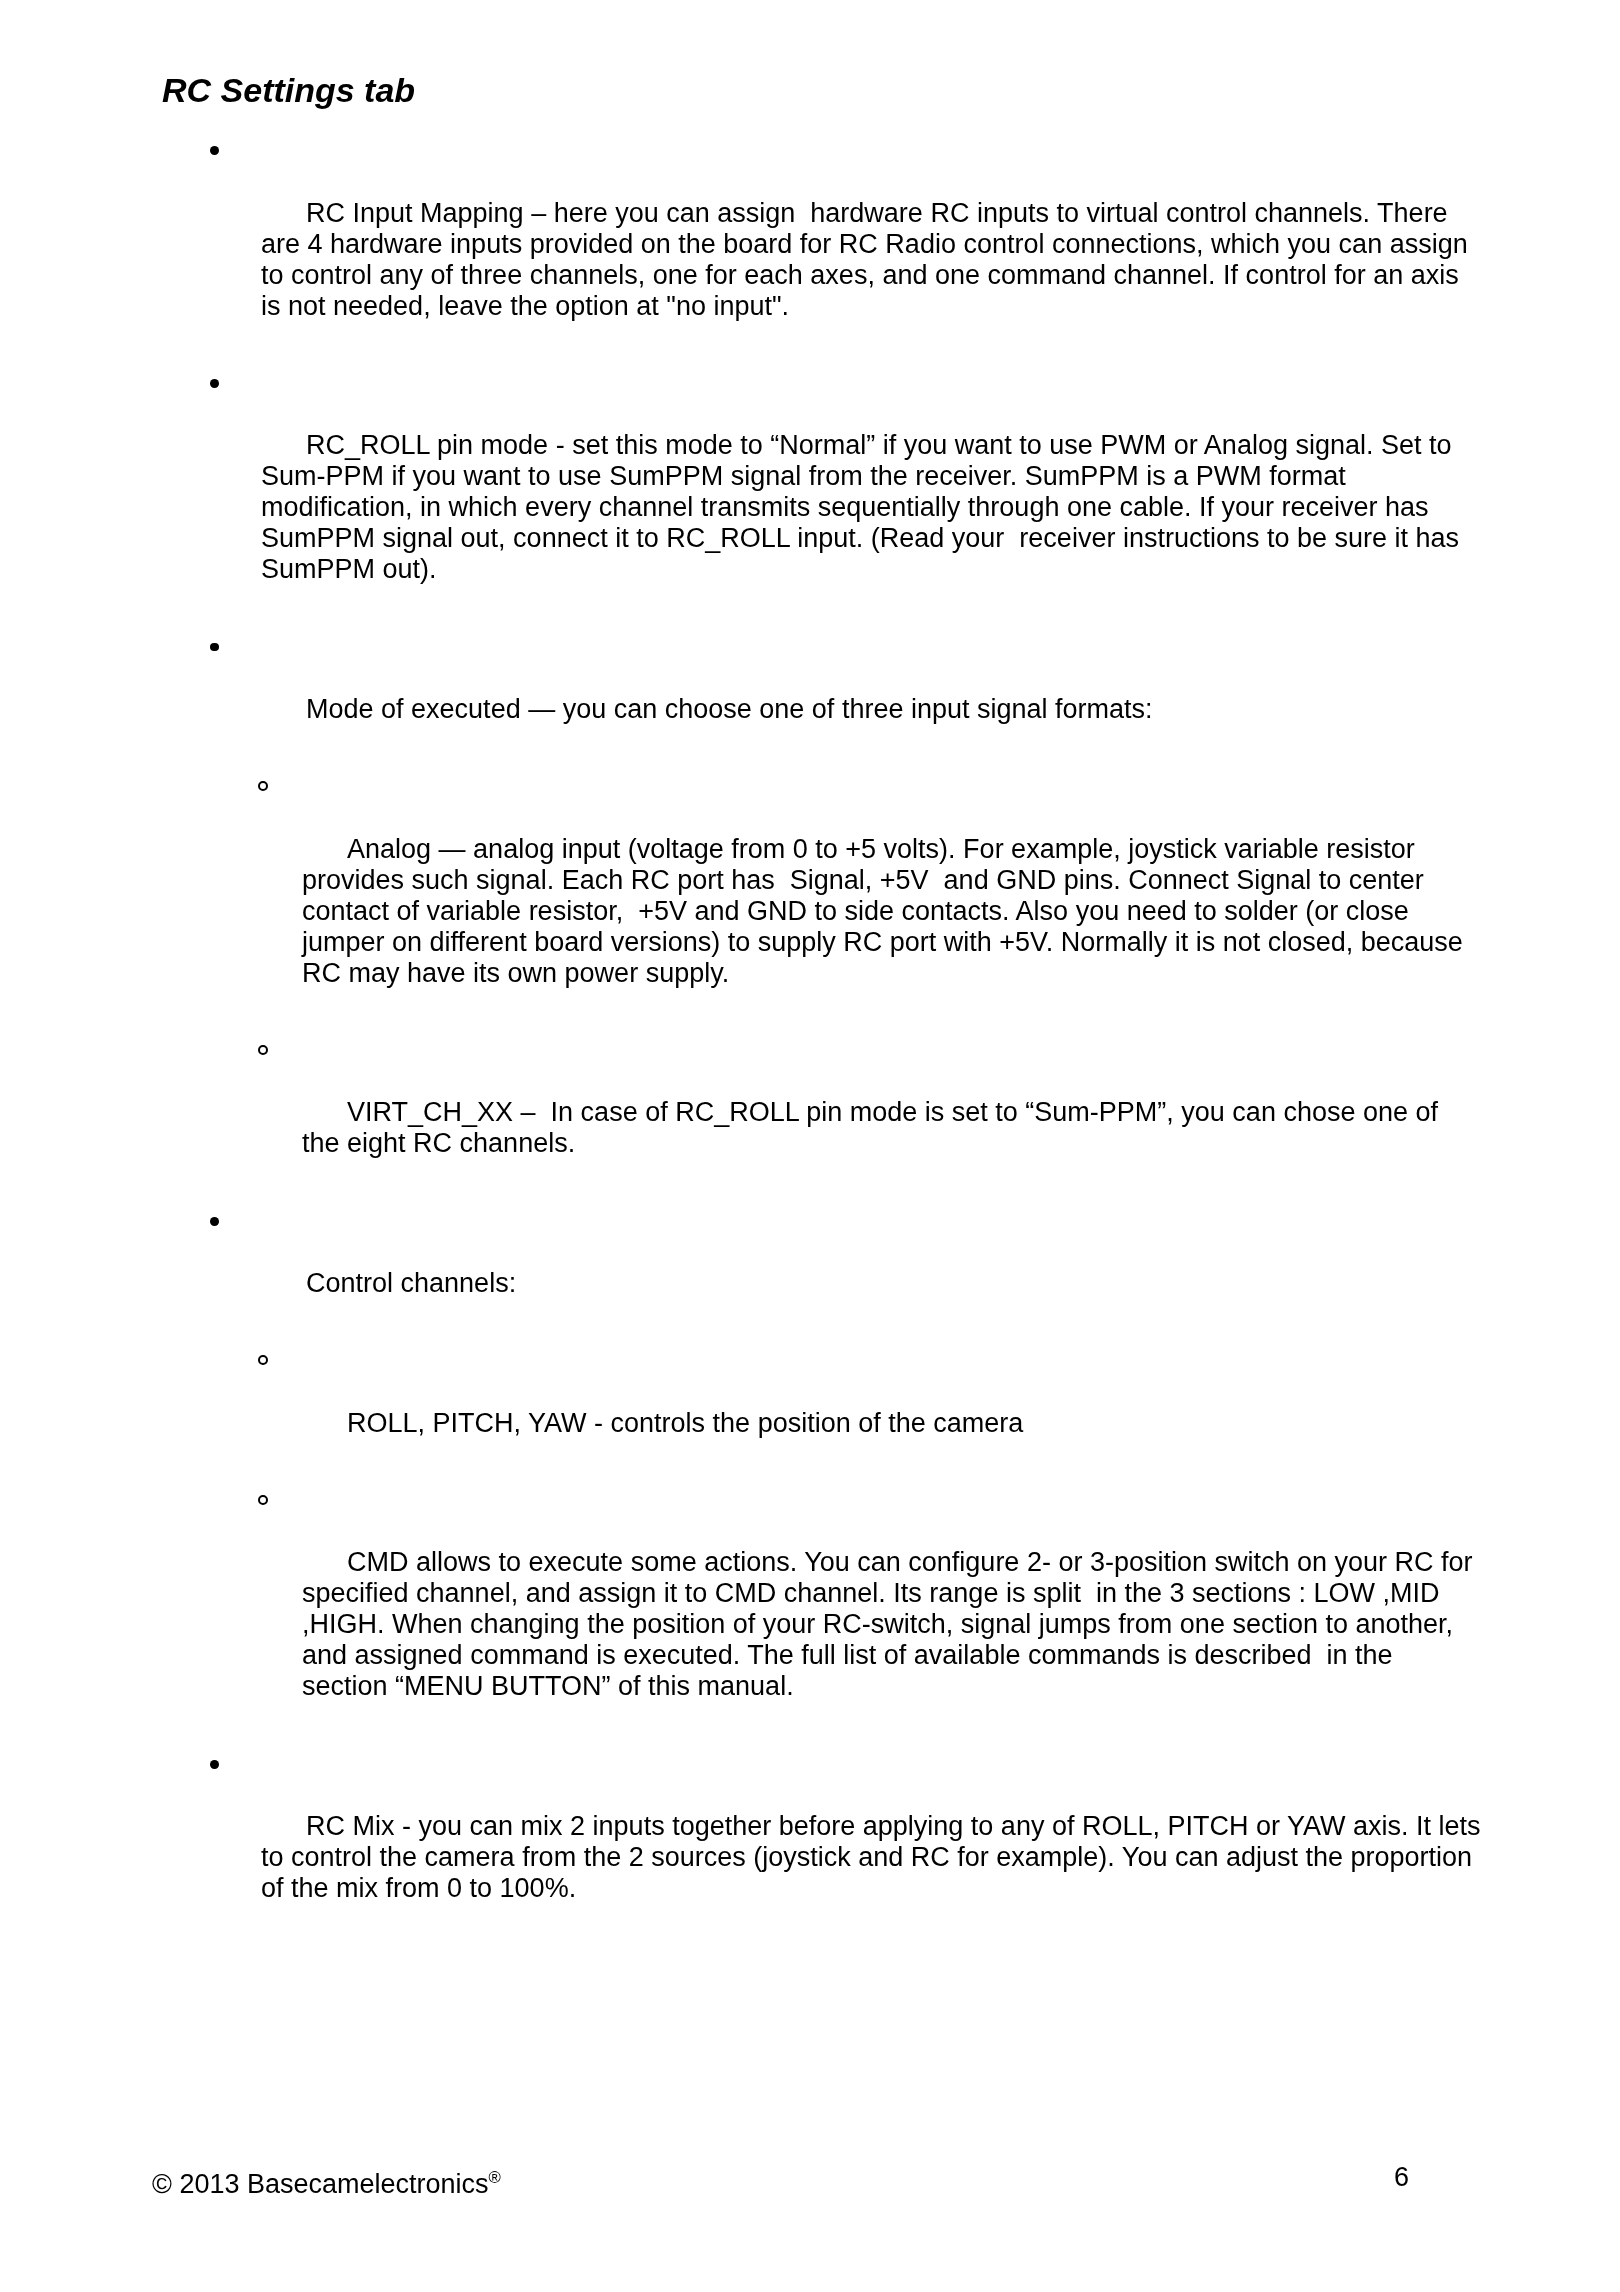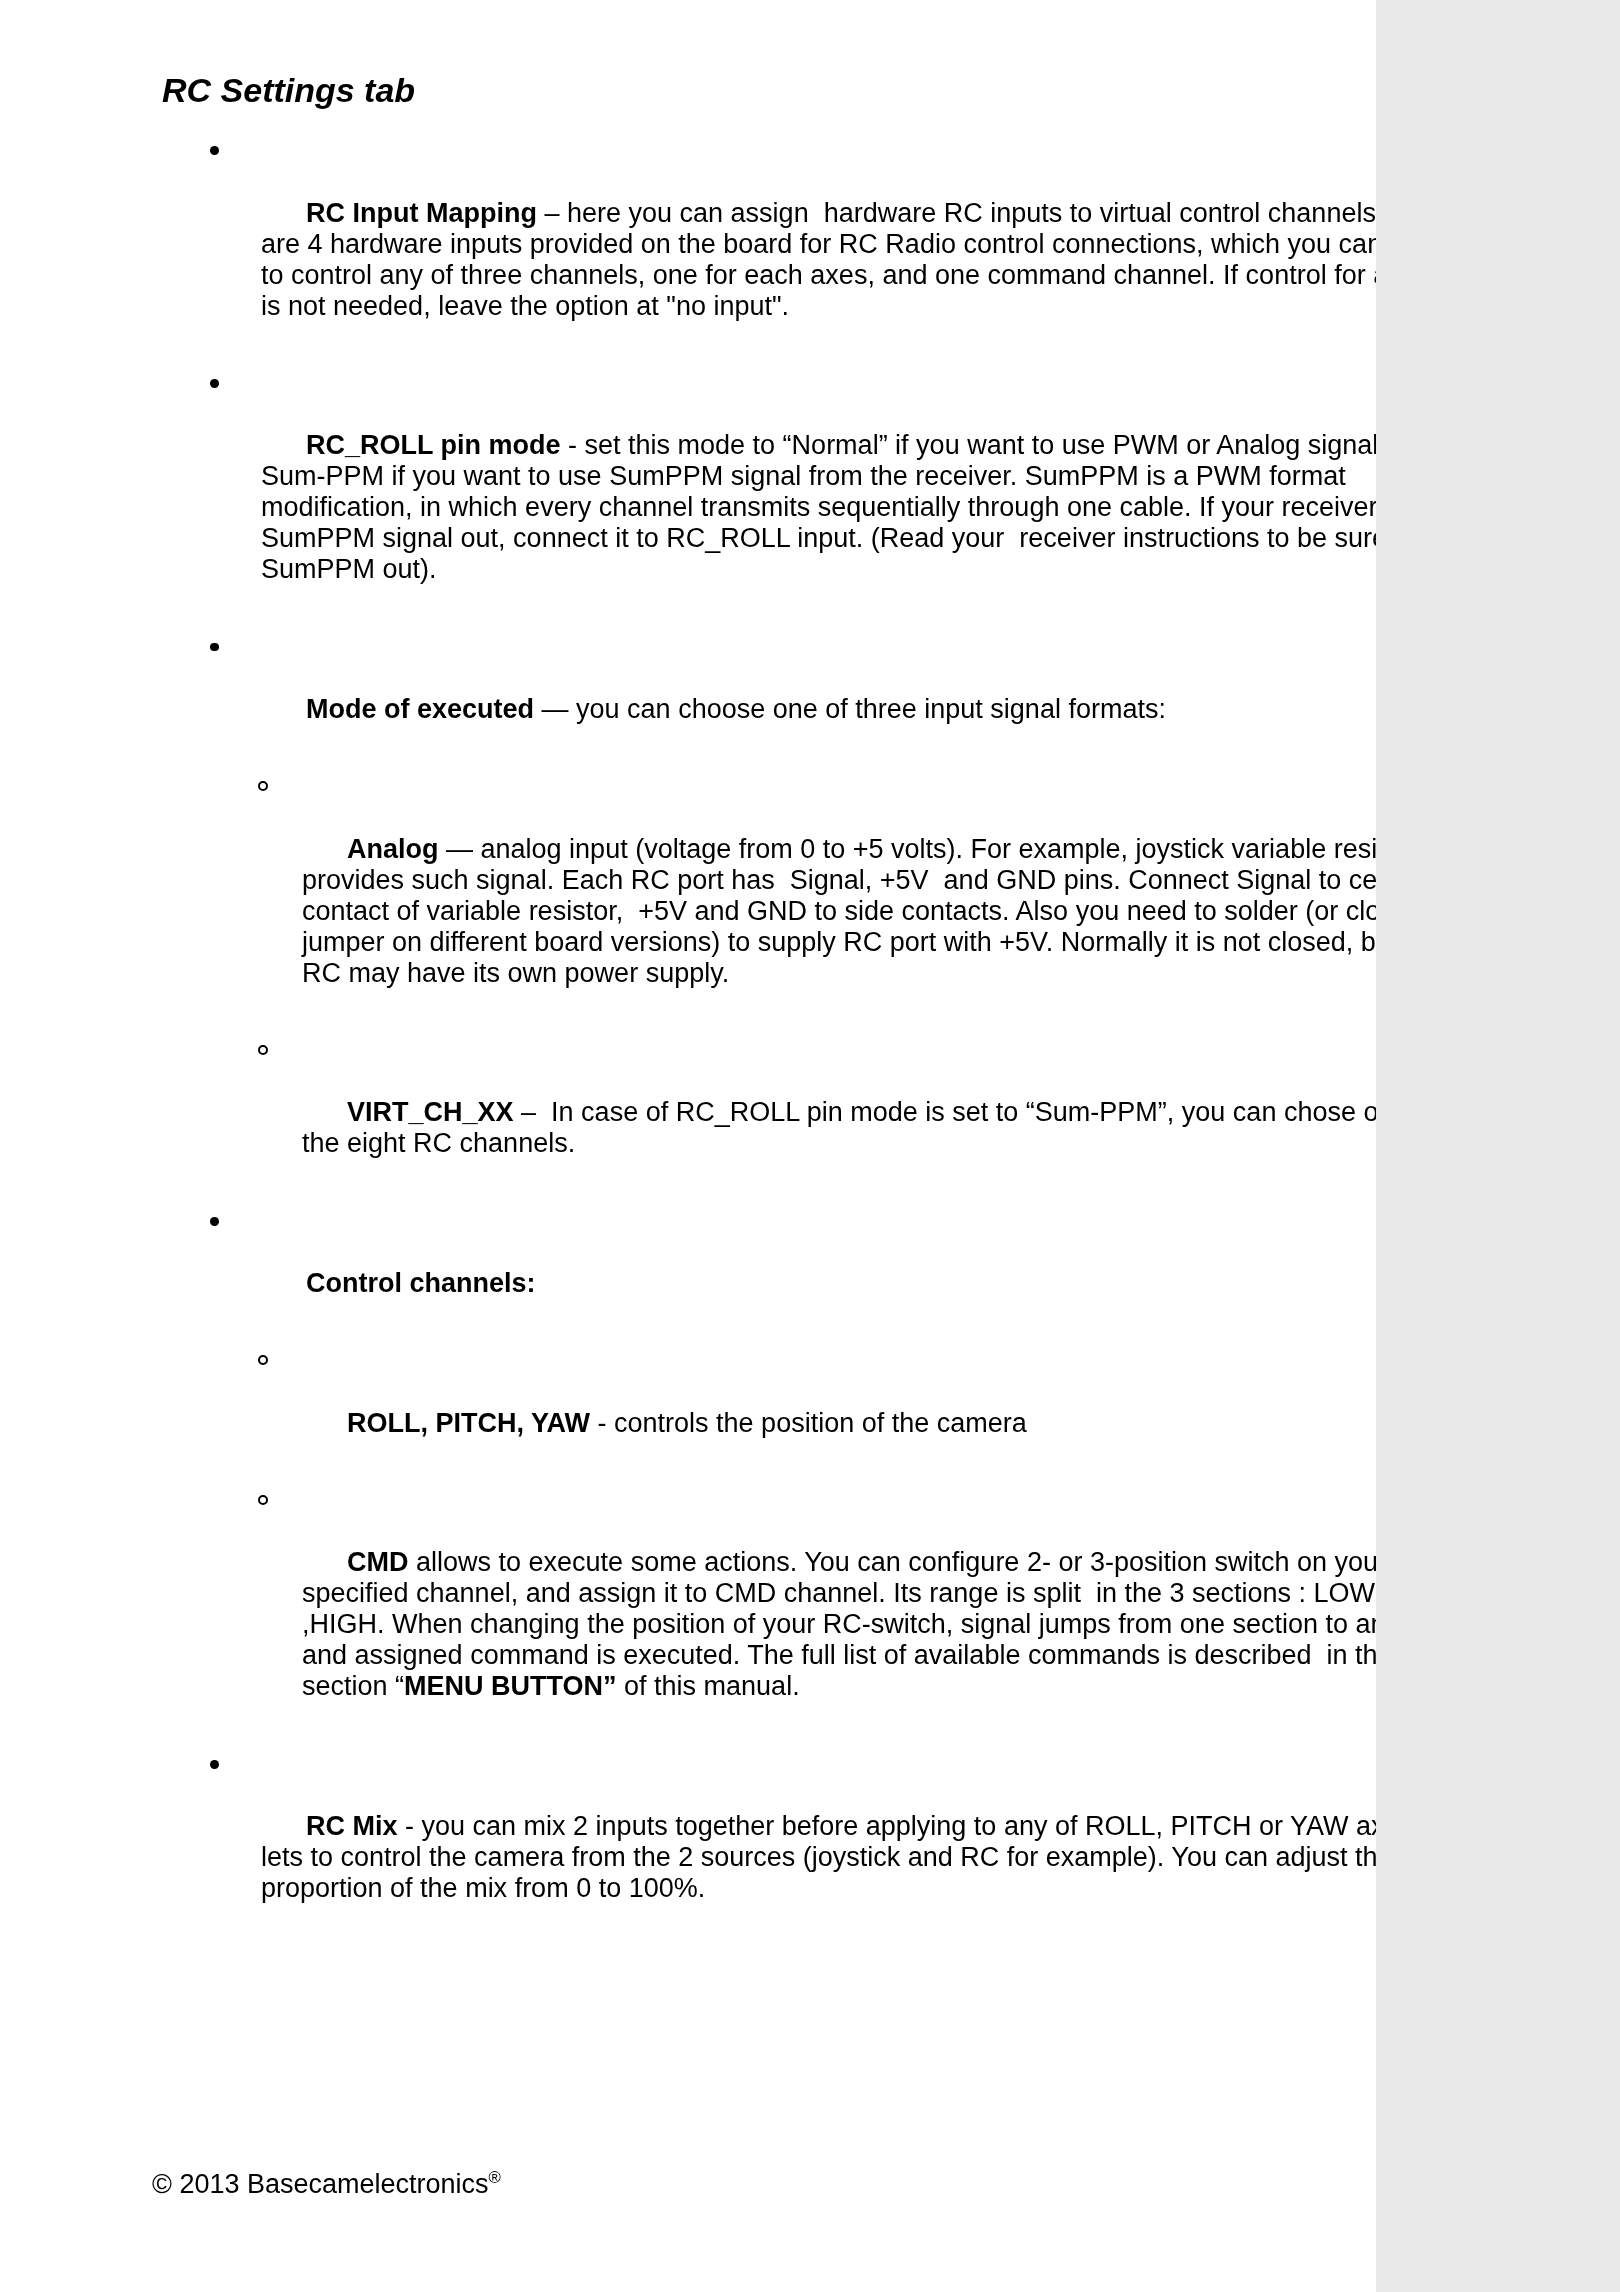--- a/index.html
+++ b/index.html
@@ -1,18 +1,18 @@
 <!DOCTYPE html>
 <html><head>
 <meta charset="utf-8">
 <style>
   html,body{margin:0;padding:0;background:#e8e8e8;}
   .page{
     position:relative;
-    width:1376px;height:2293px;
+    width:1620px;height:2293px;
     background:#ffffff;
     font-family:"Liberation Sans", sans-serif;
     color:#000;
     overflow:hidden;
   }
   .content{
     position:absolute;
     left:162px;top:0;
     width:1319px;
   }
@@ -45,21 +45,21 @@
     border-radius:50%;
   }
   .l2 .bullet{
     left:96px;top:9.8px;
     width:9.8px;height:9.8px;
     background:transparent;
     border:2px solid #000;
     border-radius:50%;
     box-sizing:border-box;
   }
-  b{font-weight:bold;}
+  b{font-weight:normal;}
   .footer-left{
     position:absolute;
     left:152px;top:2162px;
     font-size:27px;
     line-height:31px;
     text-align:right;
   }
   .footer-left sup{
     font-size:16.7px;
   }

